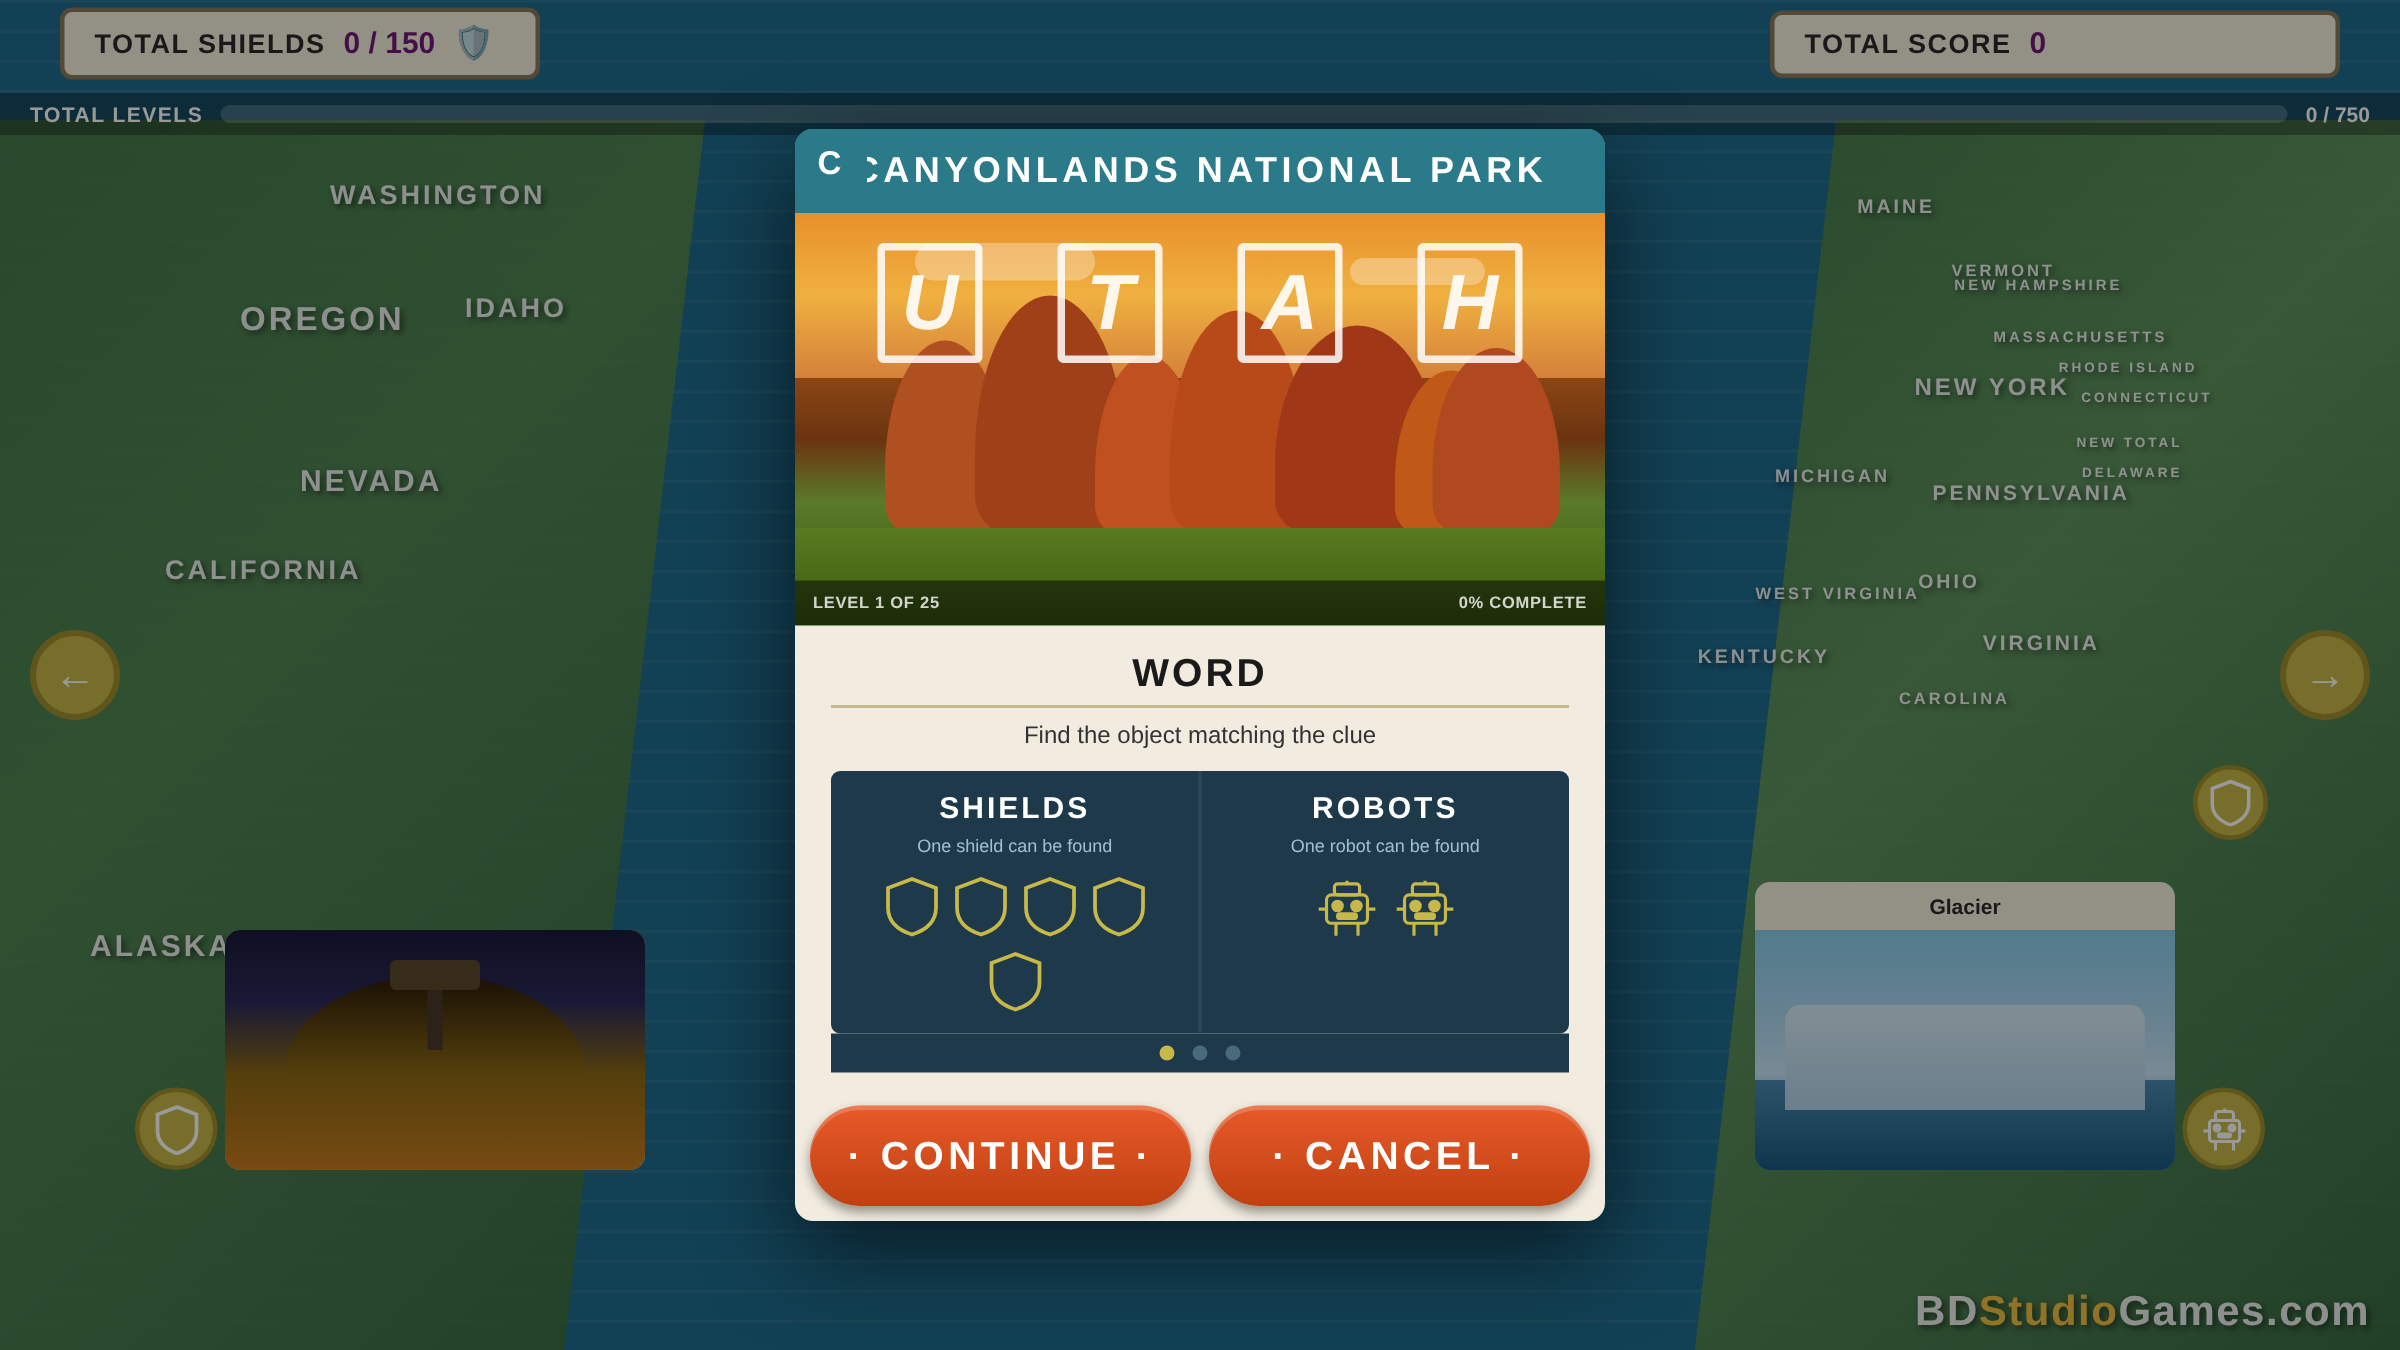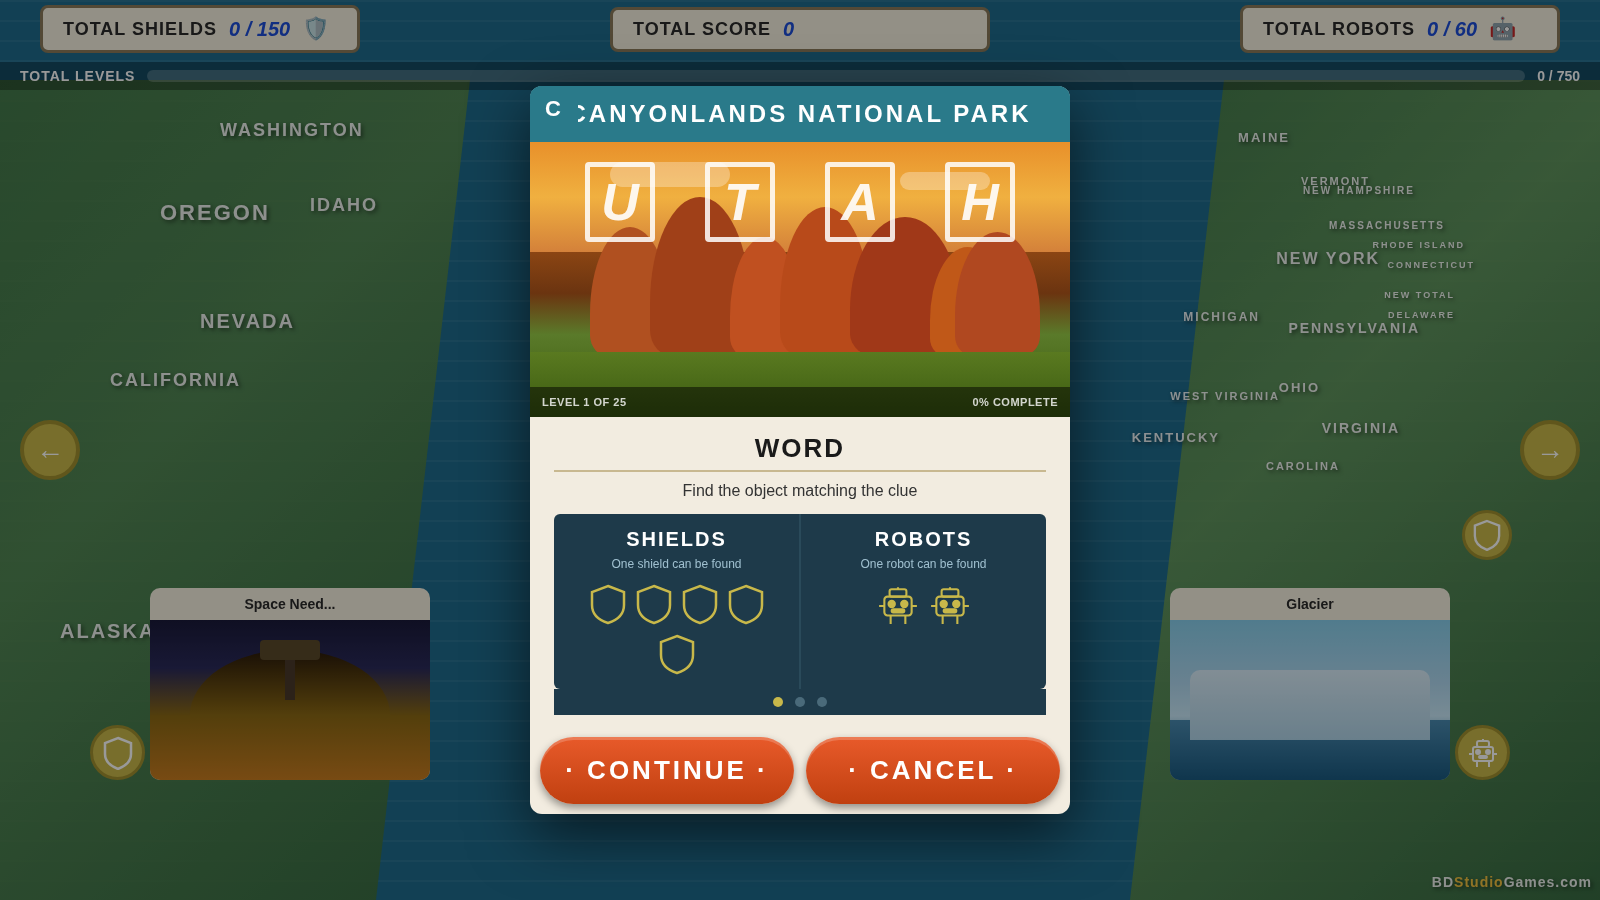--- a/index.html
+++ b/index.html
@@ -98,22 +98,21 @@
     .hud-label {
       font-size: 18px;
       font-weight: 900;
       color: #2a2a2a;
       letter-spacing: 1px;
     }
 
     .hud-value {
       font-size: 20px;
       font-weight: 900;
-      color: #1d4ed8;
-      font-style: italic;
+      color: #701a75;
     }
 
     .hud-icon {
       font-size: 22px;
     }
 
     
     .progress-bar-container {
       position: absolute;
       top: 62px;
@@ -525,22 +524,22 @@
       border-radius: 40px;
       margin: 10px 10px 10px 6px;
       text-align: center;
       box-shadow: inset 0 3px 0 rgba(255,255,255,0.2), 0 4px 8px rgba(0,0,0,0.4);
     }
 
     
     .branding {
       position: absolute;
       bottom: 10px;
-      right: 8px;
-      font-size: 14px;
+      right: 20px;
+      font-size: 28px;
       font-weight: 900;
       color: rgba(255,255,255,0.9);
       letter-spacing: 1px;
       z-index: 3;
       text-shadow: 2px 2px 4px rgba(0,0,0,0.5);
     }
 
     .branding span { color: #f0c040; }
 
     
@@ -598,40 +597,34 @@
     <span class="hud-label">TOTAL SHIELDS</span>
     <span class="hud-value">0 / 150</span>
     <span class="hud-icon">🛡️</span>
   </div>
 
   <div class="hud-box center">
     <span class="hud-label">TOTAL SCORE</span>
     <span class="hud-value">0</span>
   </div>
 
-  <div class="hud-box">
-    <span class="hud-label">TOTAL ROBOTS</span>
-    <span class="hud-value">0 / 60</span>
-    <span class="hud-icon">🤖</span>
-  </div>
 </div>
 
 <div class="progress-bar-container">
   <span class="progress-label">TOTAL LEVELS</span>
   <div class="progress-track">
     <div class="progress-fill"></div>
   </div>
   <span class="progress-value">0 / 750</span>
 </div>
 
 <div class="nav-arrow left">←</div>
 <div class="nav-arrow right">→</div>
 
 <div class="side-card left">
-  <div class="side-card-title">Space Need...</div>
   <div class="side-card-img space-needle">
     <div style="position:absolute; bottom:0; left:50%; transform:translateX(-50%); width:200px; height:130px; background:linear-gradient(180deg, #2a1a0a 0%, #8B6914 50%, #c87d20 100%); border-radius:50% 50% 0 0;"></div>
     <div style="position:absolute; bottom:80px; left:50%; transform:translateX(-50%); width:10px; height:50px; background:#4a3a2a;"></div>
     <div style="position:absolute; bottom:120px; left:50%; transform:translateX(-50%); width:60px; height:20px; background:#5a4a2a; border-radius:4px;"></div>
   </div>
 </div>
 
 <div class="side-card right">
   <div class="side-card-title">Glacier</div>
   <div class="side-card-img glacier">

